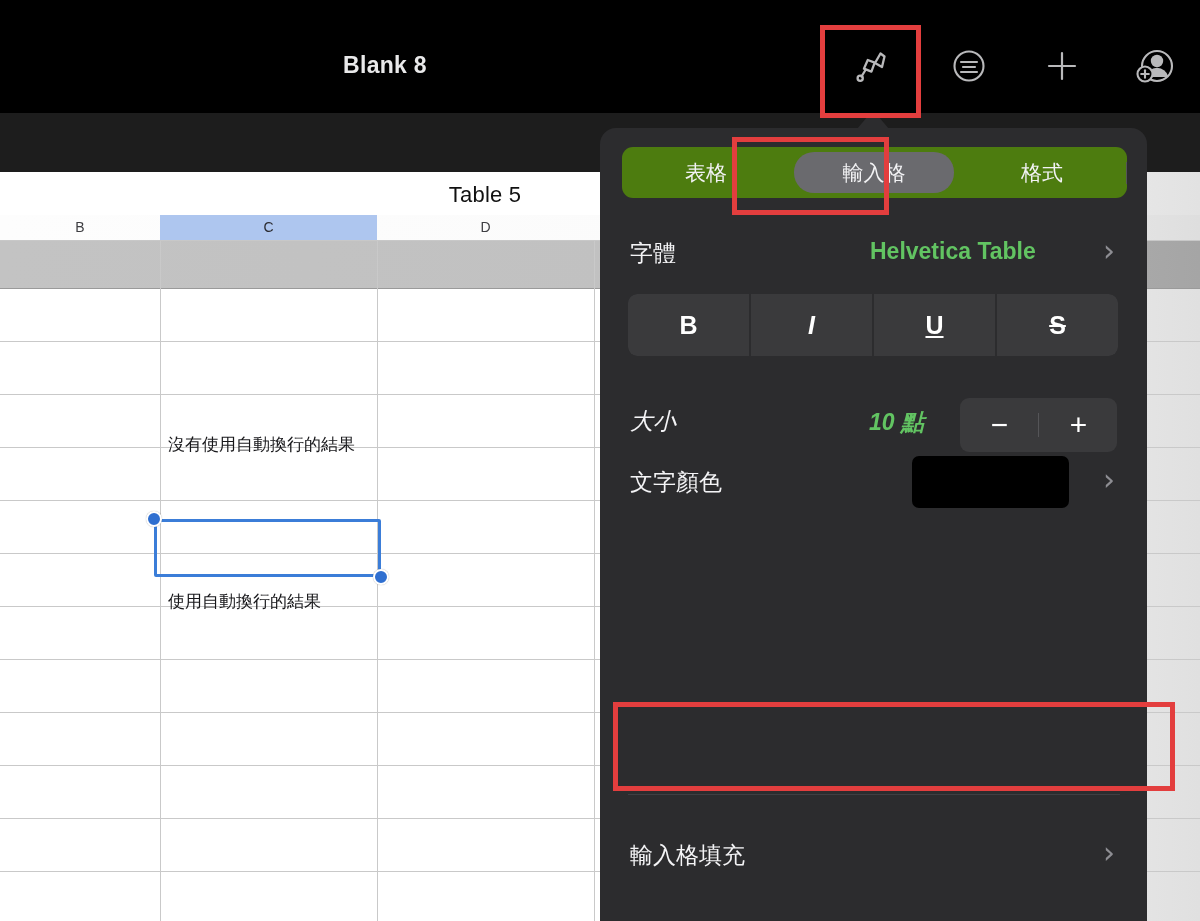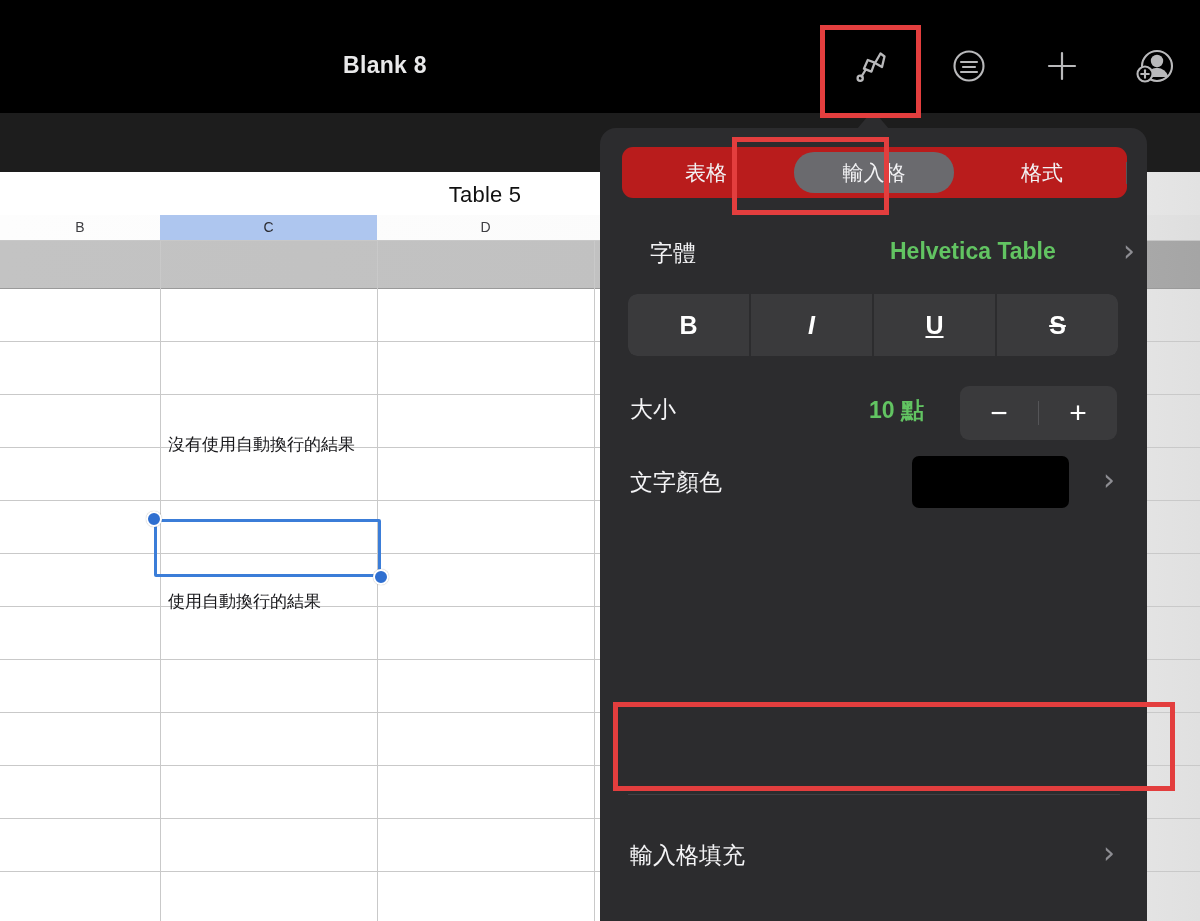--- a/index.html
+++ b/index.html
@@ -100,21 +100,21 @@
   }
   #panel{
     position:absolute; left:600px; top:128px; width:547px; height:793px;
     background:#2c2c2e; border-radius:16px 16px 0 0; z-index:20;
     overflow:hidden;
   }
 
   
   #tabs{
     position:absolute; left:22px; top:19px; width:505px; height:51px;
-    background:#b91c1c; border-radius:11px; display:flex; align-items:center;
+    background:#4d7c0f; border-radius:11px; display:flex; align-items:center;
   }
   .tab{
     flex:1; height:41px; margin:0 4px; border-radius:8px;
     display:flex; align-items:center; justify-content:center;
     color:#f2f2f4; font-size:21px; position:relative;
   }
   .tab.active{ background:#6a6a6e;border-radius:20px; }
   .tab-div{
     width:1px; height:22px; background:#555558; flex:0 0 1px;
   }
@@ -278,34 +278,34 @@
 
 <div id="panel">
 
   <div id="tabs">
     <div class="tab">表格</div>
     <div class="tab active">輸入格</div>
     <div class="tab">格式</div>
     <div class="tab-div"></div>
   </div>
 
-  <div class="panel-row" style="top:96px;height:60px;margin-left:20px;">
+  <div class="panel-row" style="top:96px;height:60px;">
     <div class="row-label" style="top:14px;">字體</div>
     <div class="row-value-green" style="left:270px;top:14px;">Helvetica Table</div>
     <span class="chevron" style="left:503px;top:12px;">›</span>
   </div>
 
   <div id="bius">
     <div class="bius-btn b-b">B</div>
     <div class="bius-btn b-i">I</div>
     <div class="bius-btn b-u">U</div>
     <div class="bius-btn b-s">S</div>
   </div>
 
-  <div class="panel-row" style="top:252px;height:64px;">
+  <div class="panel-row" style="top:264px;height:64px;font-style:italic;">
     <div class="row-label" style="top:14px;">大小</div>
     <div class="row-value-green" style="left:269px;top:15px;">10 點</div>
     <div id="stepper" style="top:6px;left:360px;">
       <div class="step-half">−</div>
       <div class="step-div"></div>
       <div class="step-half">+</div>
     </div>
   </div>
 
   <div class="panel-row" style="top:324px;height:66px;">

